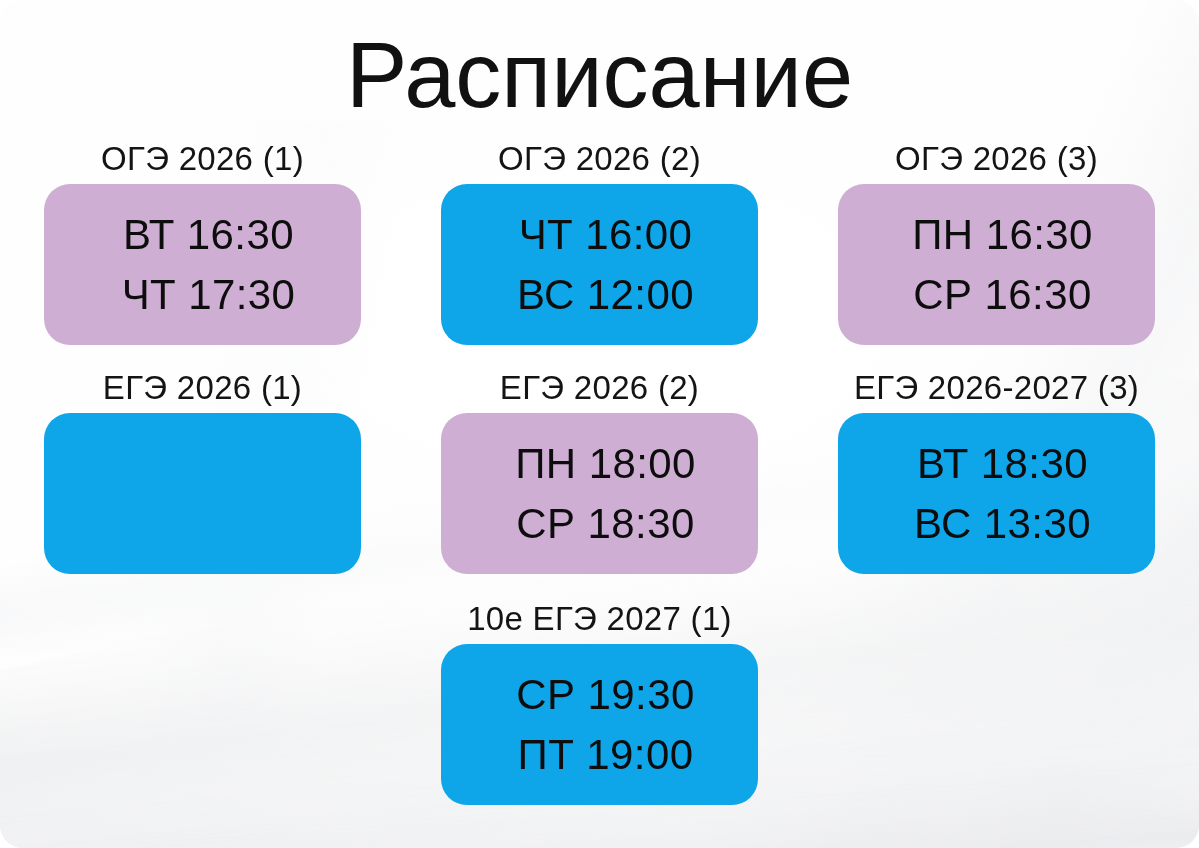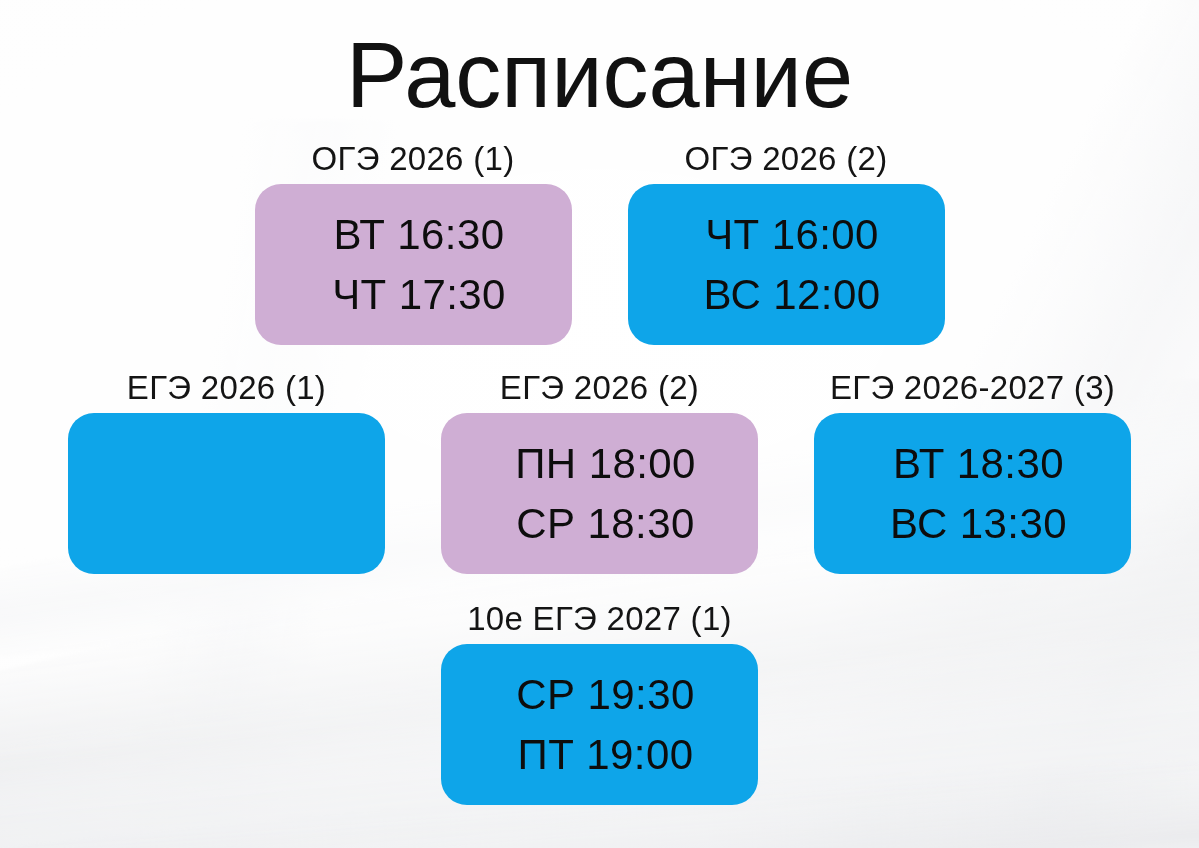--- a/index.html
+++ b/index.html
@@ -16,20 +16,21 @@
     position: relative;
   }
 
   
   #slide {
     position: relative;
     width: 1199px;
     height: 848px;
     background: #fdfdfd;
     overflow: hidden;
+    border-radius: 23px;
   }
 
   .bg-layer {
     position: absolute;
     inset: 0;
     pointer-events: none;
   }
 
   
   .swoosh {
@@ -114,20 +115,21 @@
   .grid {
     position: absolute;
     left: 0;
     top: 140px;
     width: 1199px;
   }
 
   .row {
     display: flex;
     justify-content: center;
+    gap: 24px;
   }
 
   .cell {
     width: 373px;
     display: flex;
     flex-direction: column;
     align-items: center;
   }
 
   .group-label {
@@ -202,20 +204,27 @@
         </div>
 
         <div class="cell">
           <div class="group-label">ОГЭ 2026 (2)</div>
           <div class="card green">
             <div class="slot">ЧТ 16:00</div>
             <div class="slot">ВС 12:00</div>
           </div>
         </div>
 
+        <div class="cell">
+          <div class="group-label">ОГЭ 2026 (3)</div>
+          <div class="card purple">
+            <div class="slot">ПН 16:30</div>
+            <div class="slot">СР 16:30</div>
+          </div>
+        </div>
 
       </div>
 
       <div class="row row-2">
 
         <div class="cell">
           <div class="group-label">ЕГЭ 2026 (1)</div>
           <div class="card green">
           </div>
         </div>

